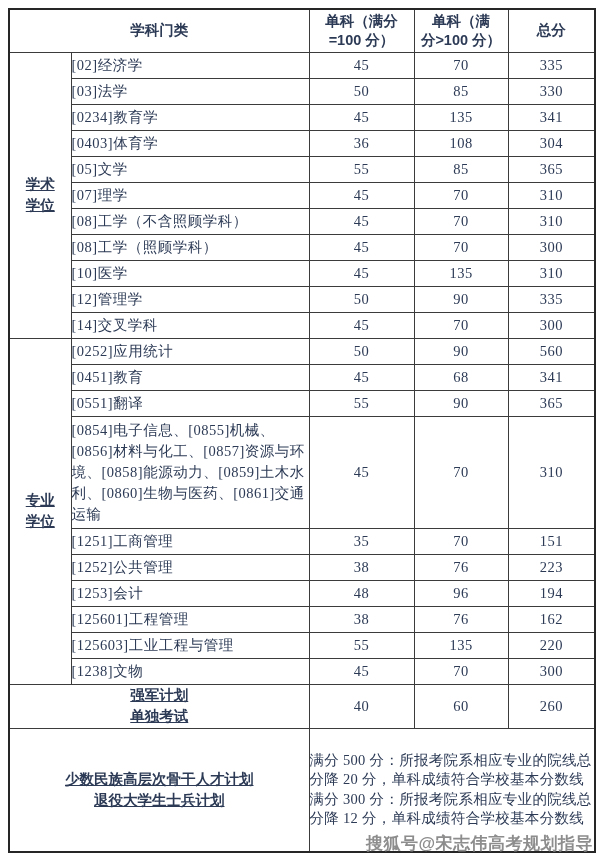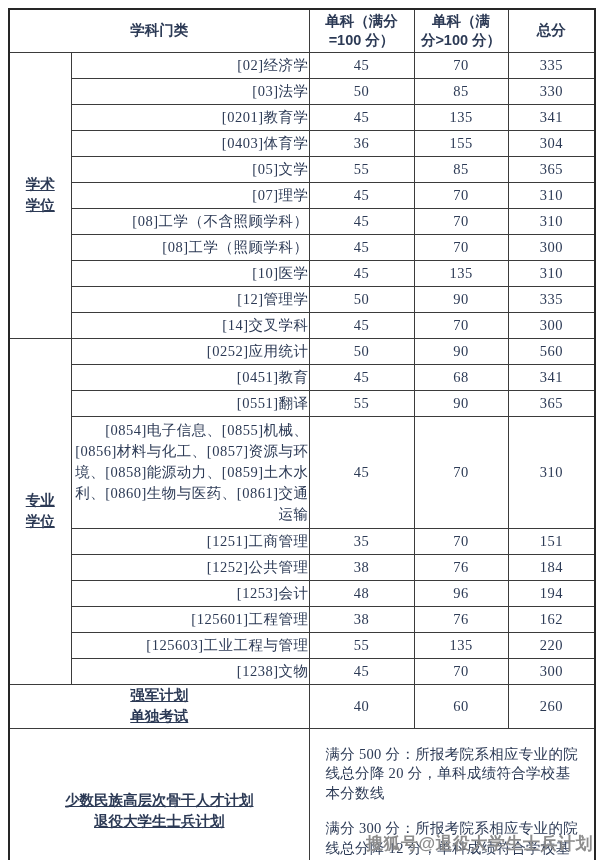--- a/index.html
+++ b/index.html
@@ -47,40 +47,40 @@
   .section-cell, .label-cell {
     font-family: "Liberation Sans", sans-serif;
     font-weight: bold;
     font-size: 14.5px;
     text-align: center;
     white-space: pre-line;
     line-height: 21px;
     text-decoration: underline;
   }
   .subject-cell {
-    text-align: right;
+    text-align: left;
     font-size: 14.5px;
     padding: 1px 4px 1px 7px;
     letter-spacing: 0.5px;
     line-height: 21px;
   }
   .num-cell {
     text-align: center;
     font-size: 14.5px;
     letter-spacing: 0.5px;
   }
   .note-cell {
     text-align: left;
     font-size: 14.5px;
     padding: 2px 4px 2px 6px;
     line-height: 19.5px;
     letter-spacing: 0.3px;
     vertical-align: top;
   }
-  .note-cell p { margin: 16px; }
+  .note-cell p { margin: 0; }
   .watermark {
     position: absolute;
     right: 8px; top: 832px;
     font-family: "Liberation Sans", sans-serif;
     font-weight: bold;
     font-size: 17px;
     color: #8d8d8d;
     letter-spacing: 0.5px;
     white-space: nowrap;
   }
@@ -116,29 +116,29 @@
           <td class="num-cell">70</td>
           <td class="num-cell">335</td>
         </tr>
         <tr class="std-row">
           <td class="subject-cell">[03]法学</td>
           <td class="num-cell">50</td>
           <td class="num-cell">85</td>
           <td class="num-cell">330</td>
         </tr>
         <tr class="std-row">
-          <td class="subject-cell">[0201]教育学</td>
+          <td class="subject-cell">[0234]教育学</td>
           <td class="num-cell">45</td>
           <td class="num-cell">135</td>
           <td class="num-cell">341</td>
         </tr>
         <tr class="std-row">
           <td class="subject-cell">[0403]体育学</td>
           <td class="num-cell">36</td>
-          <td class="num-cell">155</td>
+          <td class="num-cell">108</td>
           <td class="num-cell">304</td>
         </tr>
         <tr class="std-row">
           <td class="subject-cell">[05]文学</td>
           <td class="num-cell">55</td>
           <td class="num-cell">85</td>
           <td class="num-cell">365</td>
         </tr>
         <tr class="std-row">
           <td class="subject-cell">[07]理学</td>
@@ -207,21 +207,21 @@
         <tr class="std-row">
           <td class="subject-cell">[1251]工商管理</td>
           <td class="num-cell">35</td>
           <td class="num-cell">70</td>
           <td class="num-cell">151</td>
         </tr>
         <tr class="std-row">
           <td class="subject-cell">[1252]公共管理</td>
           <td class="num-cell">38</td>
           <td class="num-cell">76</td>
-          <td class="num-cell">184</td>
+          <td class="num-cell">223</td>
         </tr>
         <tr class="std-row">
           <td class="subject-cell">[1253]会计</td>
           <td class="num-cell">48</td>
           <td class="num-cell">96</td>
           <td class="num-cell">194</td>
         </tr>
         <tr class="std-row">
           <td class="subject-cell">[125601]工程管理</td>
           <td class="num-cell">38</td>
@@ -252,14 +252,14 @@
       <tr class="note-row">
         <td class="label-cell" colspan="2">少数民族高层次骨干人才计划
 退役大学生士兵计划</td>
         <td class="note-cell" colspan="3">
           <p>满分 500 分：所报考院系相应专业的院线总分降 20 分，单科成绩符合学校基本分数线</p>
           <p>满分 300 分：所报考院系相应专业的院线总分降 12 分，单科成绩符合学校基本分数线</p>
         </td>
       </tr>
     </tbody>
   </table>
-  <div class="watermark">搜狐号@退役大学生士兵计划</div>
+  <div class="watermark">搜狐号@宋志伟高考规划指导</div>
 </div>
 
 </body></html>

